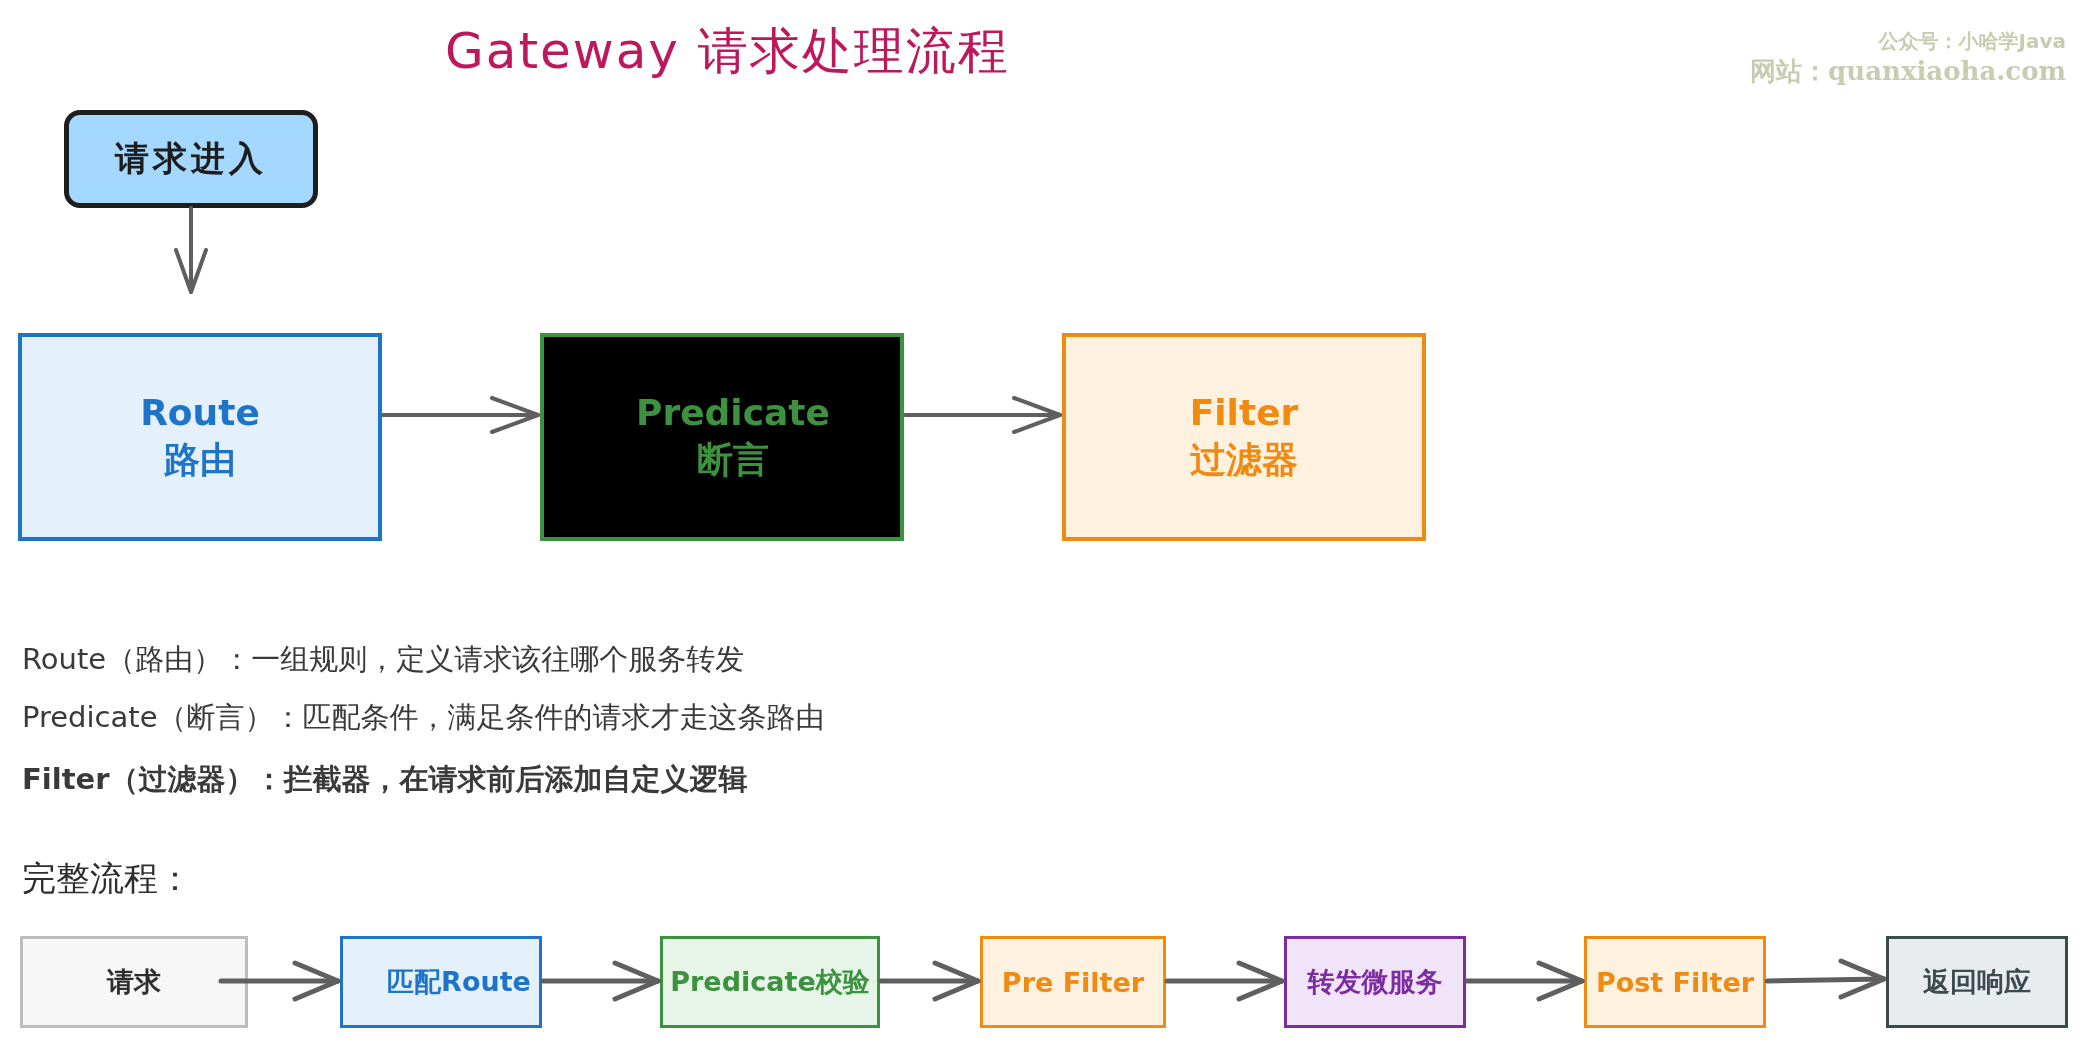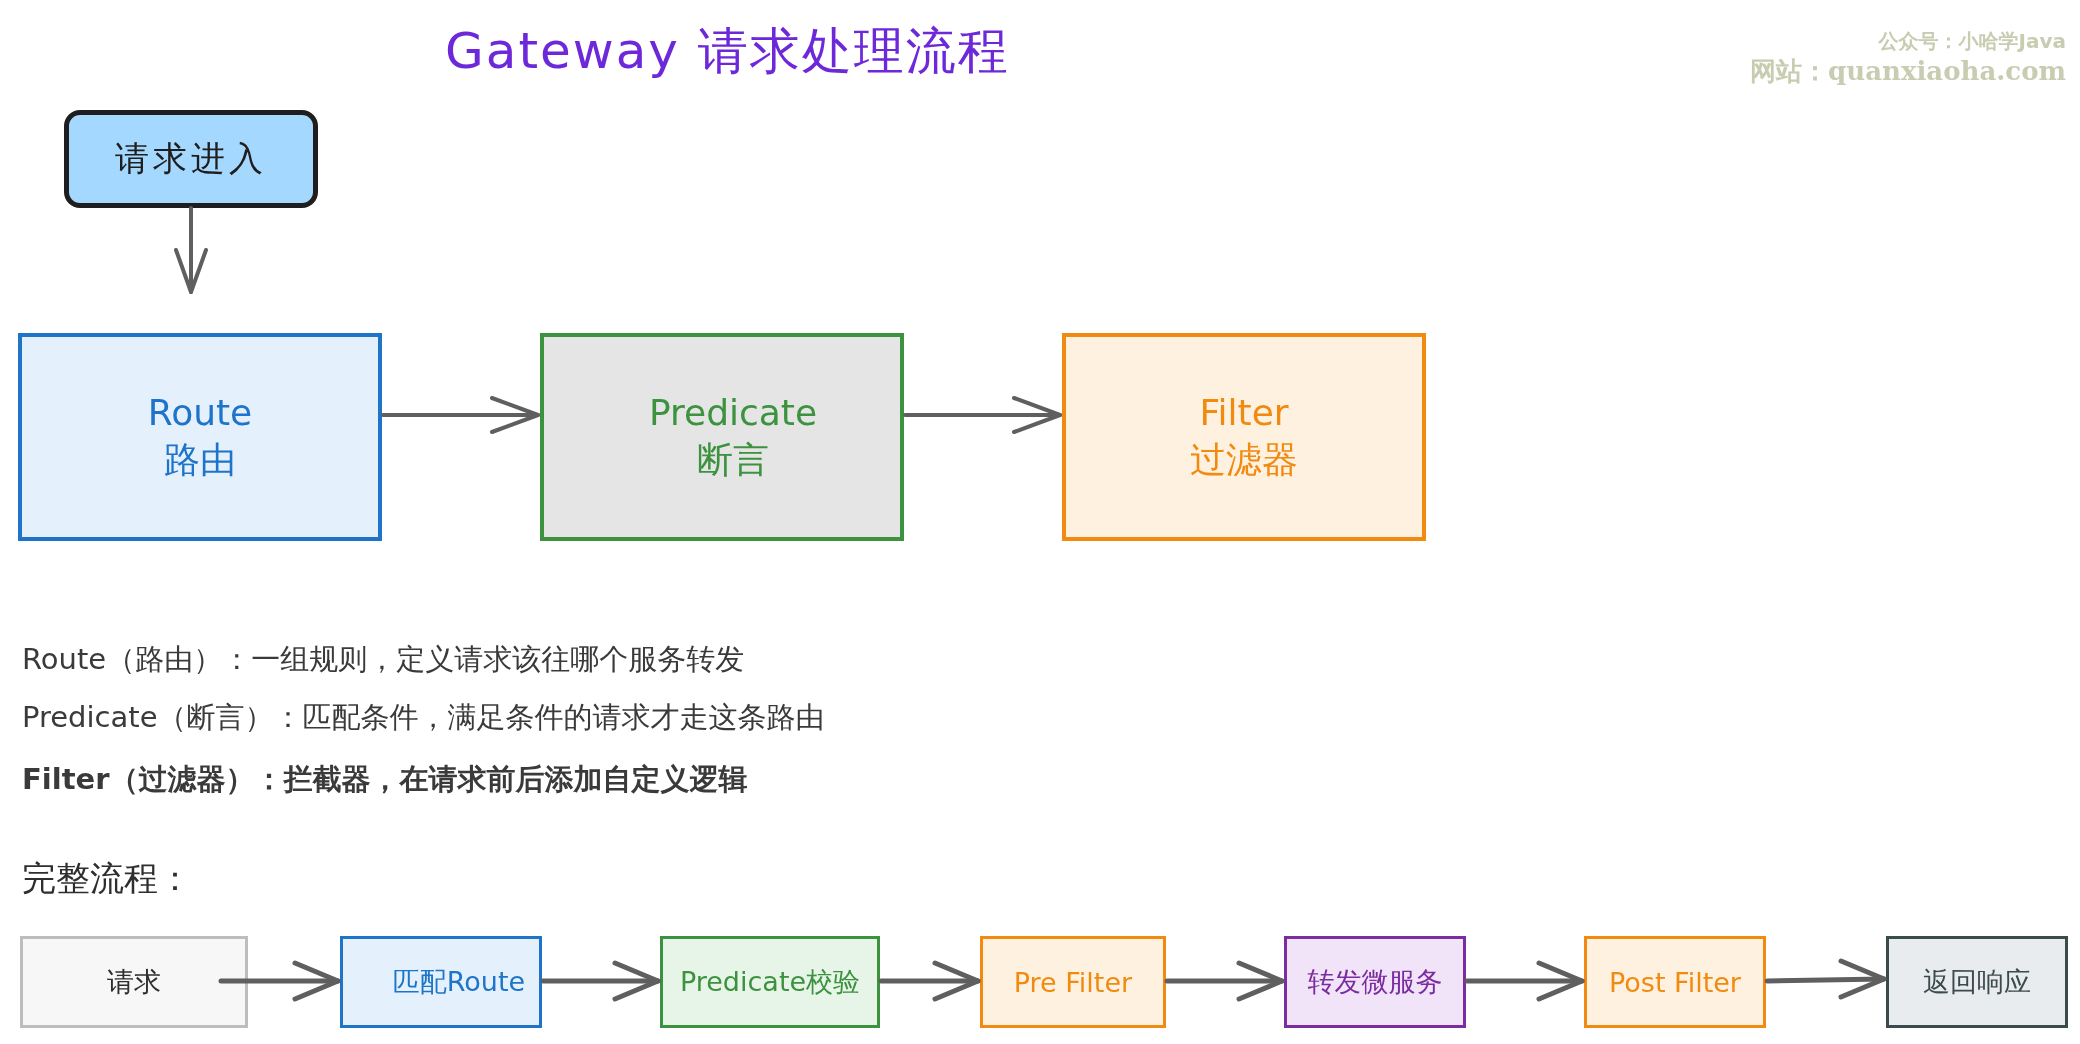--- a/index.html
+++ b/index.html
@@ -1,27 +1,27 @@
 <!DOCTYPE html>
 <html><head>
 <meta charset="utf-8">
 <style>
   html, body { margin: 0; padding: 0; background: #ffffff; }
   body { width: 2080px; height: 1044px; position: relative; overflow: hidden;
          font-family: "DejaVu Sans", sans-serif; color: #2e2e2e; }
   .abs { position: absolute; }
-  .title { left: 445px; top: 18px; font-size: 50px; color: #6d28d9; letter-spacing: 2px; white-space: nowrap; }
+  .title { left: 445px; top: 18px; font-size: 50px; color: #be185d; letter-spacing: 2px; white-space: nowrap; }
   .wm { right: 14px; color: #c8ccb0; font-weight: bold; text-align: right; white-space: nowrap; }
   .wm1 { top: 28px; font-size: 20px; }
   .wm2 { top: 54px; font-size: 26px; font-family: "DejaVu Serif", serif; }
-  .box { box-sizing: border-box; display: flex; flex-direction: column; align-items: center; justify-content: center; text-align: center; }
+  .box { box-sizing: border-box; display: flex; flex-direction: column; align-items: center; justify-content: center; text-align: center; font-weight: bold; }
   .start { left: 64px; top: 110px; width: 254px; height: 98px; background: #a5d8ff; border: 5px solid #1e1e1e; border-radius: 16px; font-size: 34px; color: #1e1e1e; letter-spacing: 4px; }
   .big { top: 333px; width: 364px; height: 208px; border-width: 4px; border-style: solid; font-size: 36px; line-height: 1.3; }
   .route { left: 18px; background: #e4f1fd; border-color: #1e74c8; color: #1e74c8; }
-  .pred  { left: 540px; background: #e5e5e5; border-color: #3c923f; color: #3c923f; padding-left: 22px; }
+  .pred  { left: 540px; background: #000000; border-color: #3c923f; color: #3c923f; padding-left: 22px; }
   .filt  { left: 1062px; background: #fff1df; border-color: #f08a10; color: #f08a10; }
   .desc { left: 22px; font-size: 29px; color: #3a3a3a; white-space: nowrap; margin-top: 48px; }
   .d1 { top: 592px; } .d2 { top: 650px; } .d3 { top: 712px; font-weight: bold; }
   .subhead { left: 22px; top: 856px; font-size: 34px; color: #2e2e2e; white-space: nowrap; }
   .small { top: 936px; height: 92px; border-width: 3px; border-style: solid; font-size: 27px; white-space: nowrap; }
   .s1 { left: 20px;   width: 228px; background: #f7f7f7; border-color: #bdbdbd; color: #2e2e2e; }
   .s2 { left: 340px;  width: 202px; background: #e4f1fd; border-color: #1e74c8; color: #1e74c8; padding-left: 36px; }
   .s3 { left: 660px;  width: 220px; background: #e6f5e7; border-color: #3c923f; color: #3c923f; }
   .s4 { left: 980px;  width: 186px; background: #fff1df; border-color: #f08a10; color: #f08a10; }
   .s5 { left: 1284px; width: 182px; background: #f1e4f8; border-color: #7b2ca0; color: #7b2ca0; }

